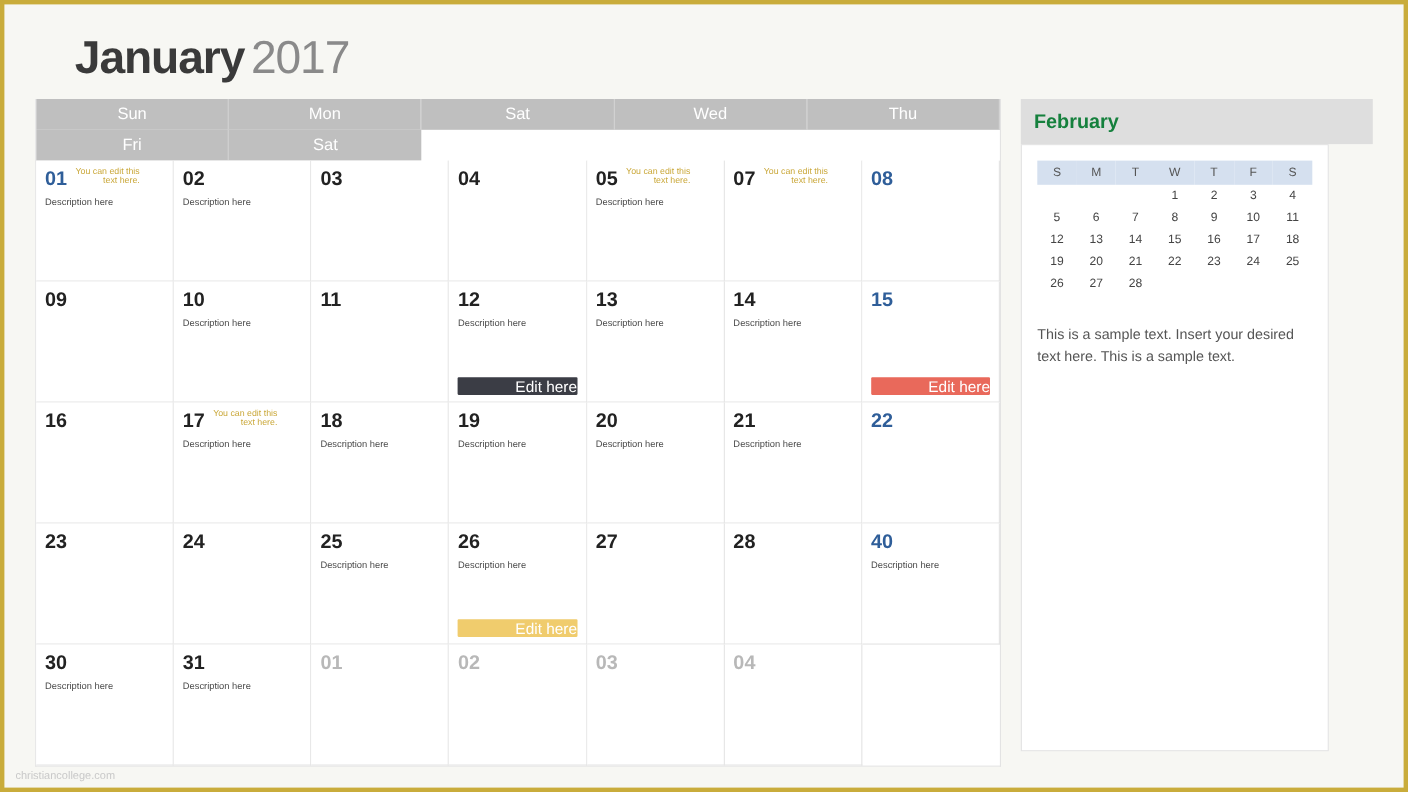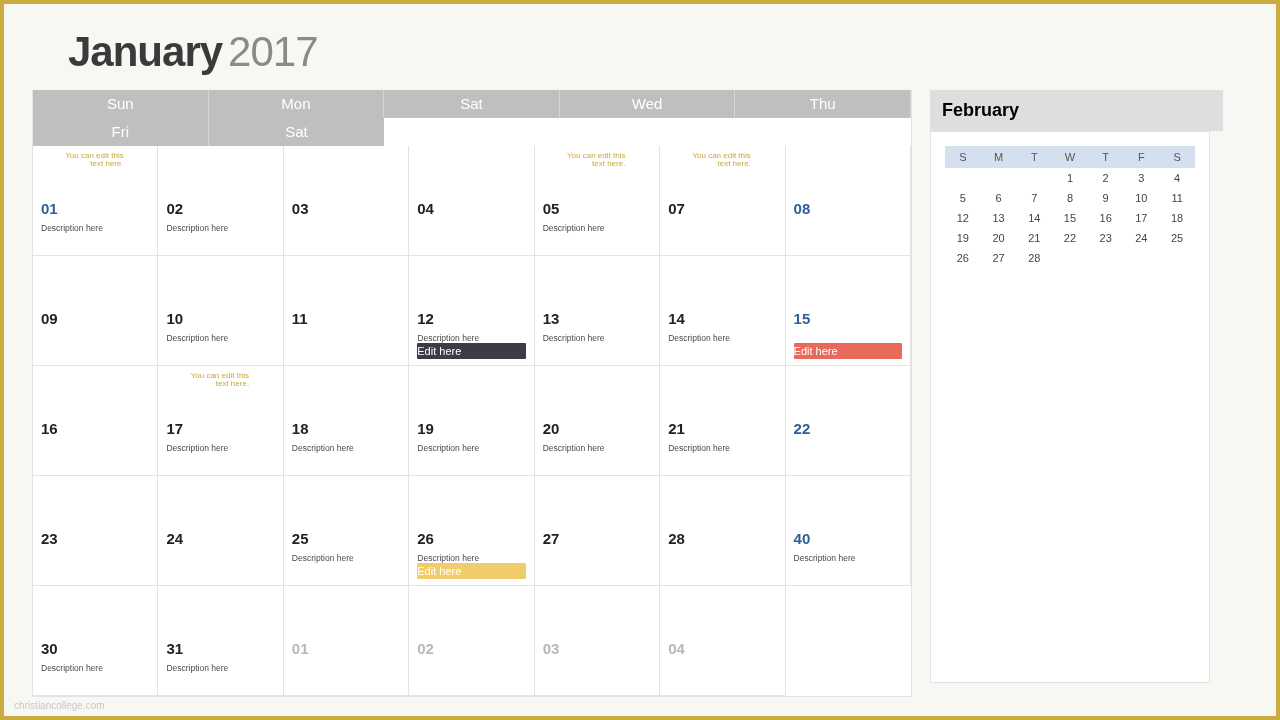--- a/index.html
+++ b/index.html
@@ -38,51 +38,51 @@
   .cal-body .cell {
     border-right: 1px solid #e3e3e3;
     border-bottom: 1px solid #e3e3e3;
     padding: 6px 8px 4px 8px;
     position: relative;
     background: #fff;
   }
   .cal-body .cell:nth-child(7n) { border-right: 1px solid #e3e3e3; }
   .cal { border: 1px solid #e3e3e3; border-top: none; }
 
-  .dnum { font-size: 15px; font-weight: 700; color: #222; display: inline-block; margin-top: 48px; }
+  .dnum { font-size: 18px; font-weight: 700; color: #222; display: inline-block; }
   .dnum.sun { color: #2f5e99; }
   .dnum.muted { color: #b8b8b8; font-weight: 600; }
 
   .note-small { font-size: 8px; color: #caa83a; line-height: 1.05; display: inline-block; vertical-align: top; margin-left: 6px; max-width: 60px; text-align: right;}
   .desc { font-size: 8.5px; color: #4a4a4a; margin-top: 5px; }
 
   .tag {
     position: absolute;
     left: 8px; right: 8px; bottom: 6px;
     height: 16px;
     line-height: 16px;
-    font-size: 11px;
+    font-size: 14px;
     color: #fff;
-    text-align: left;
+    text-align: right;
     border-radius: 1px;
     margin-top: 44px;
   }
   .tag.dark   { background: #3b3d45; }
   .tag.red    { background: #e9695b; }
   .tag.yellow { background: #f0cc6d; color:#fff; }
 
   
   .side { flex: 1; }
   .side-header {
     background: #dedede;
-    color: #000000;
+    color: #15803d;
     font-size: 18px;
     font-weight: 700;
     padding: 10px 12px;
-    width: 293px;
+    width: 320px;
   }
   .side-box {
     width: 280px;
     background: #fff;
     border: 1px solid #e3e3e3;
     padding: 14px 14px 18px 14px;
     height: 552px;
   }
   .mini { width: 100%; border-collapse: collapse; }
   .mini th {
@@ -310,19 +310,20 @@
                 <td>27</td>
                 <td>28</td>
                 <td></td>
                 <td></td>
                 <td></td>
                 <td></td>
               </tr>
             </tbody>
         </table>
         <div class="side-text">
+          <p>This is a sample text. Insert your desired text here. This is a sample text.</p>
         </div>
       </div>
     </div>
   </div>
 </div>
 
 <div class="watermark">christiancollege.com</div>
 
 </body></html>

